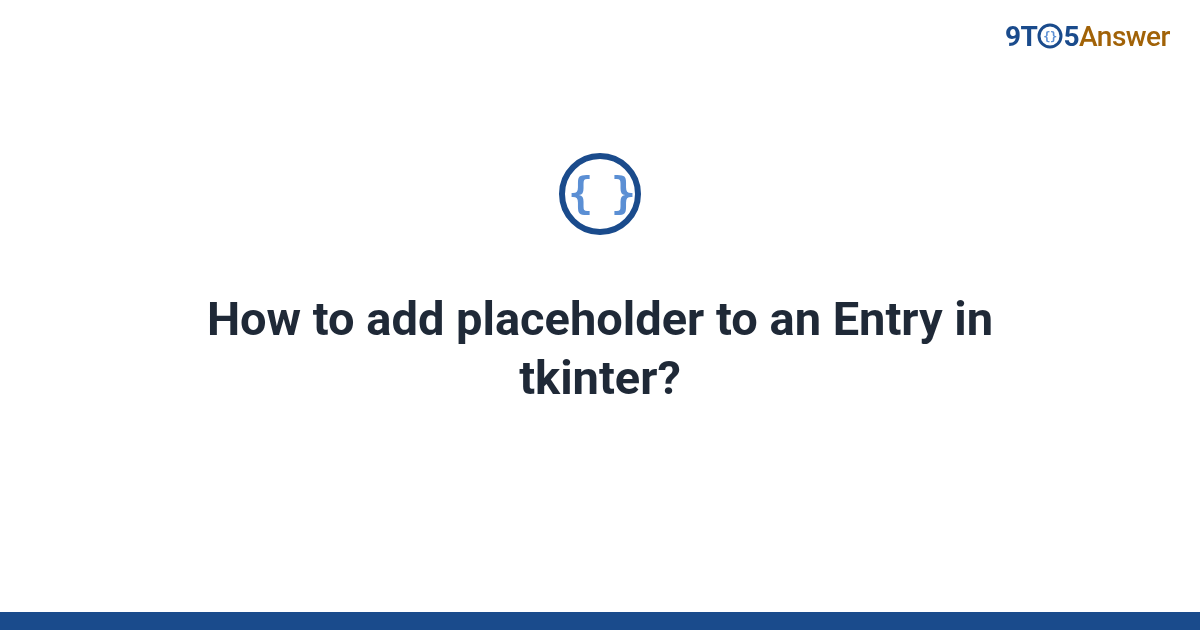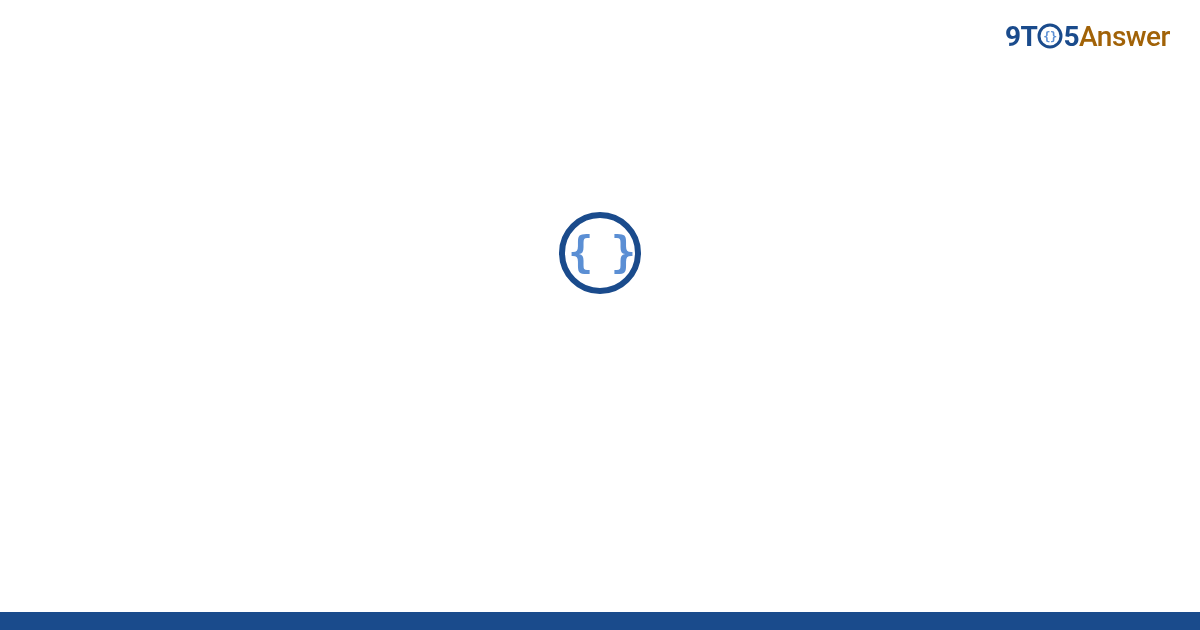--- a/index.html
+++ b/index.html
@@ -97,15 +97,16 @@
         <circle cx="13" cy="13" r="11" fill="none" stroke="#1a4b8c" stroke-width="3"></circle>
         <text x="13" y="18" text-anchor="middle" font-size="12" font-weight="700" fill="#5b8fd4" font-family="monospace">{}</text>
       </svg>
     </span><span class="brand-5">5</span><span class="brand-answer">Answer</span>
 </div>
 
 <div class="content-area">
   <div class="code-icon-circle">
     <span class="code-braces">{ }</span>
   </div>
+  <h1 class="question-title">How to add placeholder to an Entry in tkinter?</h1>
 </div>
 
 <div class="footer-bar"></div>
 
 </body></html>

